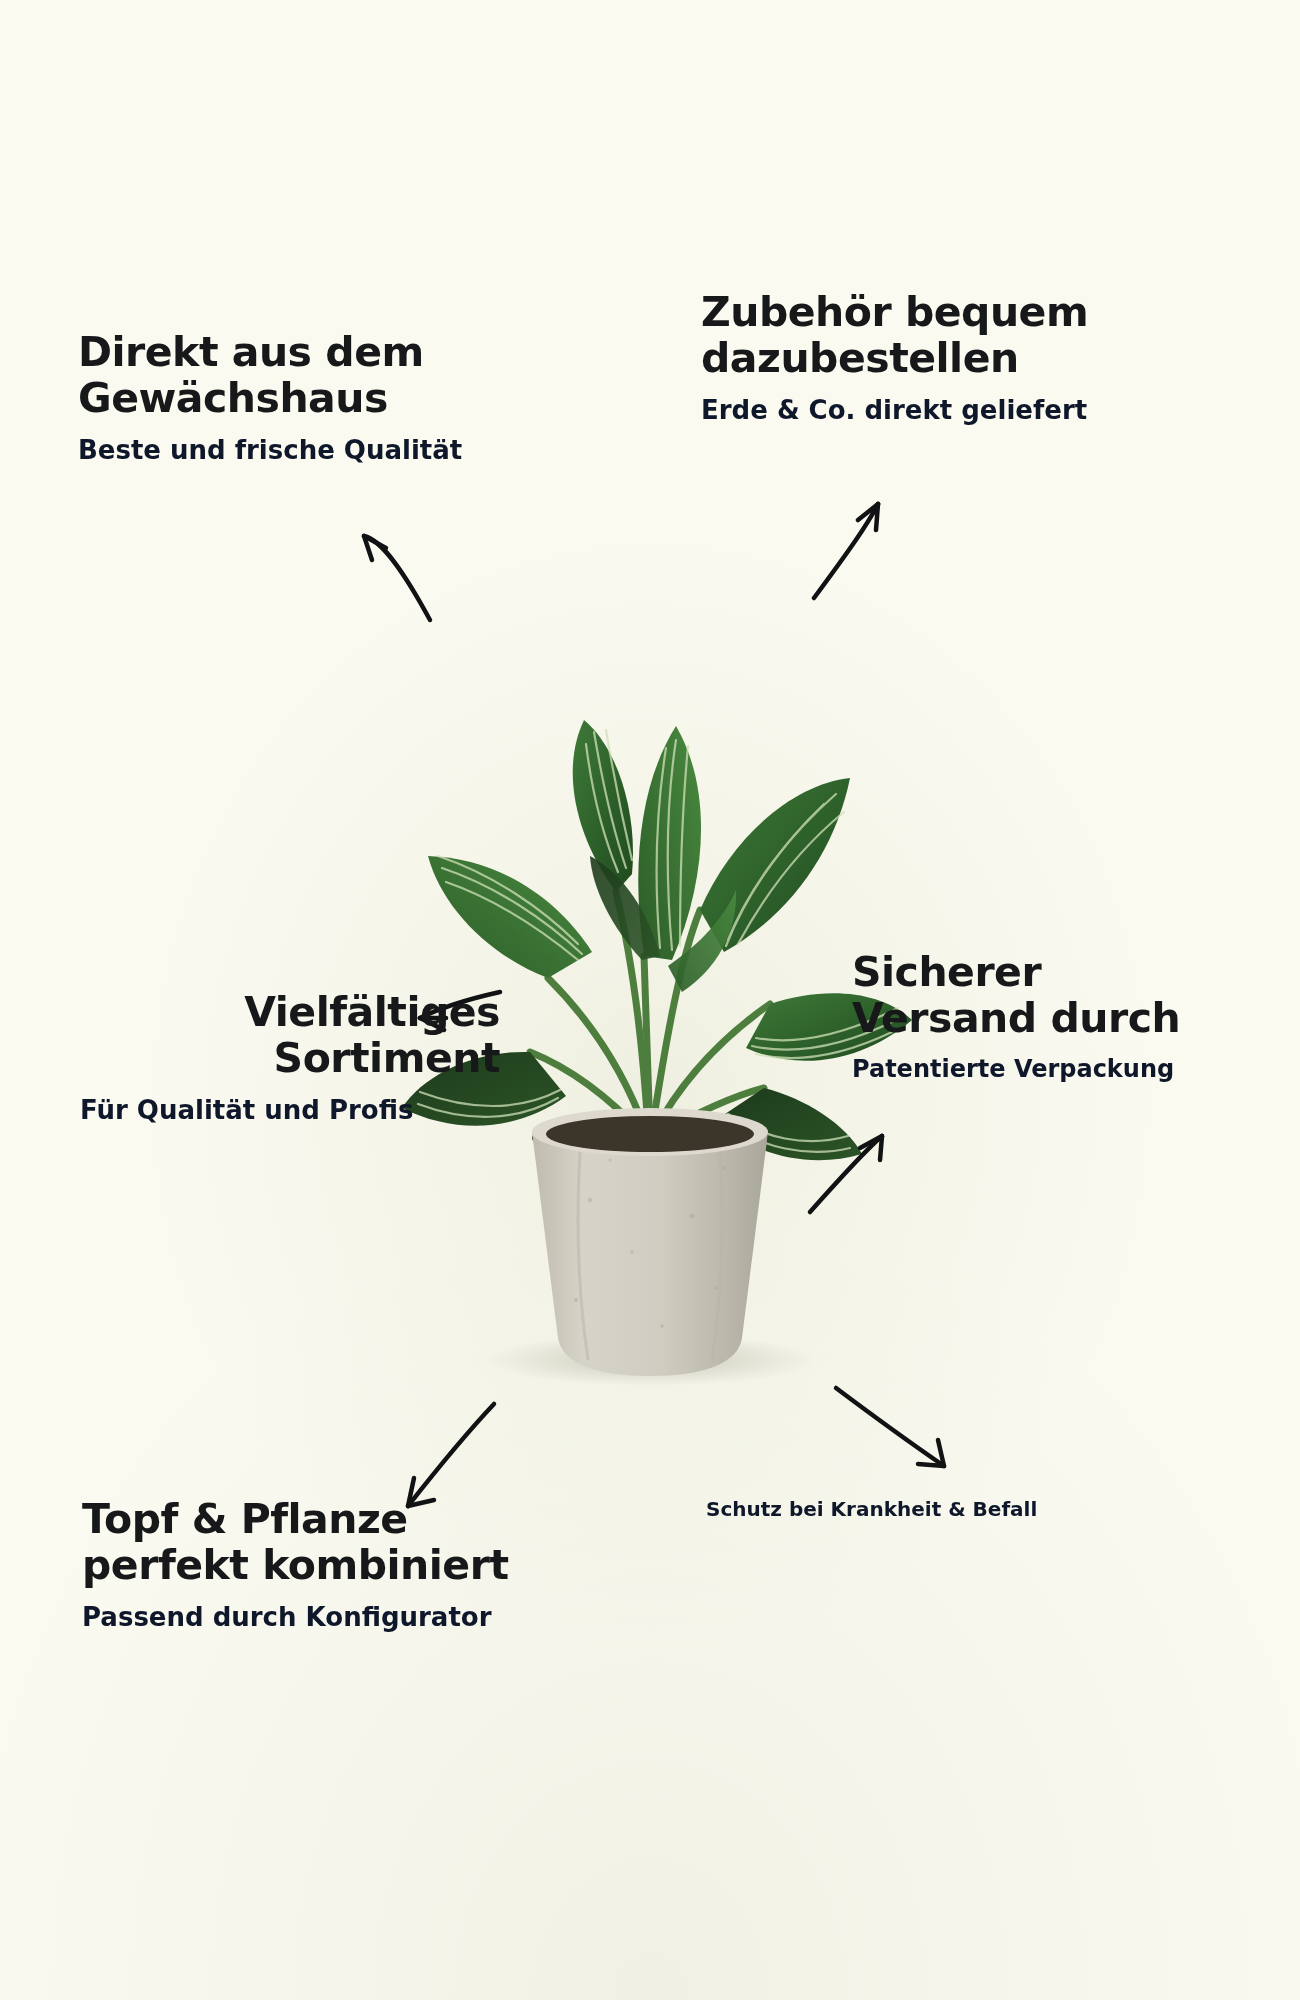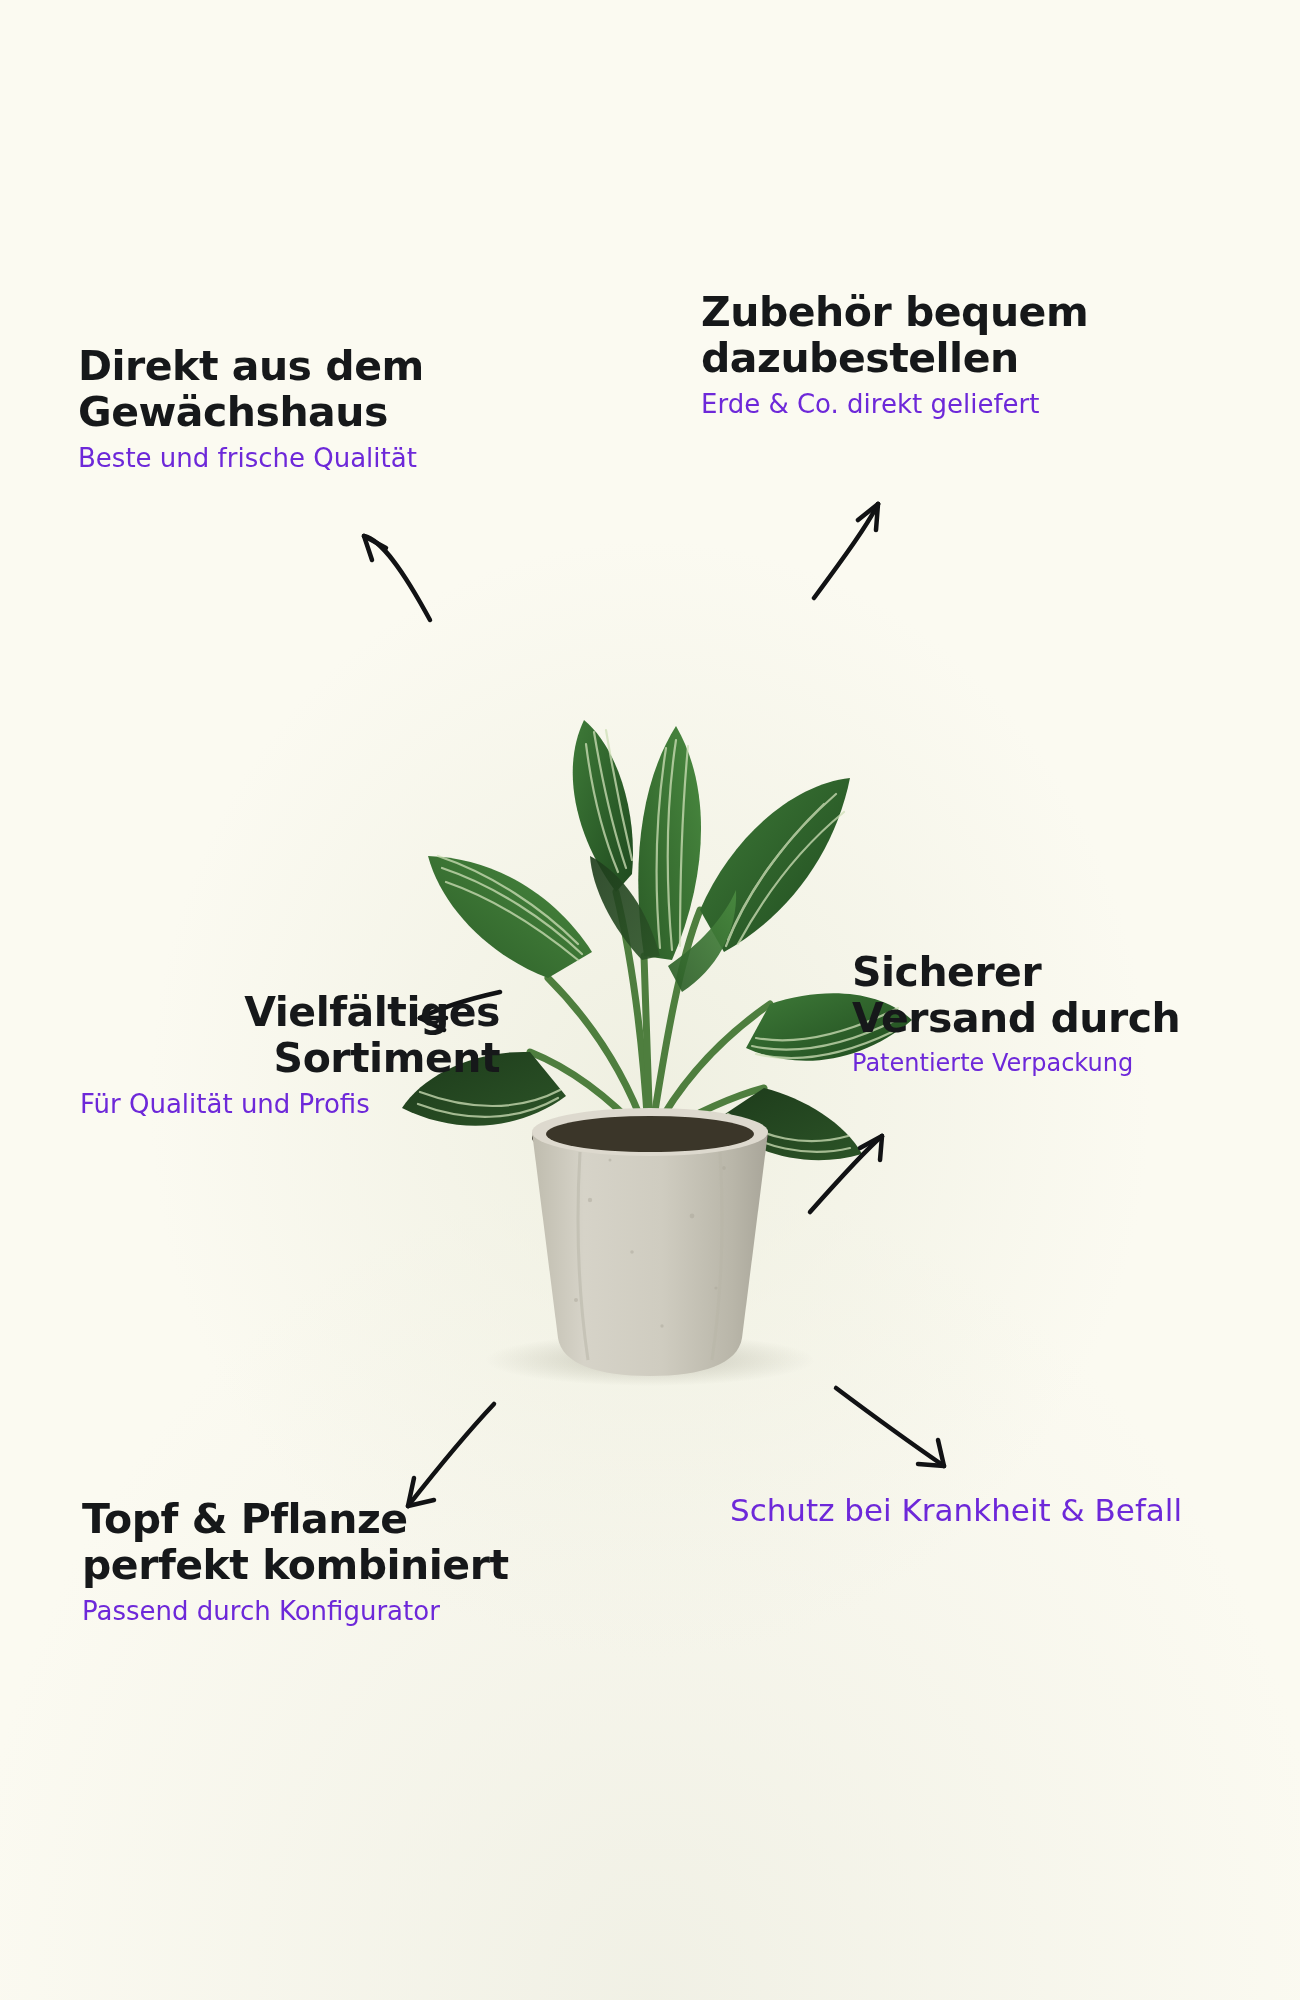--- a/index.html
+++ b/index.html
@@ -47,28 +47,28 @@
   .callout { position: absolute; }
   .callout .title {
     font-weight: 700;
     color: #16181a;
     line-height: 1.12;
     letter-spacing: -0.5px;
     white-space: pre-line;
     margin: 0;
   }
   .callout .sub {
-    font-weight: 400;
-    color: #6d28d9;
-    margin: 6px 0 0 0;
+    font-weight: 700;
+    color: #0f172a;
+    margin: 12px 0 0 0;
     line-height: 1.25;
   }
 
   
-  #c-greenhouse { left: 78px;  top: 344px;  width: 470px; }
+  #c-greenhouse { left: 78px;  top: 330px;  width: 470px; }
   #c-greenhouse .title { font-size: 41px; }
   #c-greenhouse .sub   { font-size: 26px; }
 
   #c-accessories { left: 701px; top: 290px; width: 480px; }
   #c-accessories .title { font-size: 41px; }
   #c-accessories .sub   { font-size: 26px; }
 
   #c-assortment { left: 80px;  top: 990px;  width: 420px; }
   #c-assortment .title { font-size: 41px; text-align: right; }
   #c-assortment .sub   { font-size: 26px; }
@@ -76,21 +76,21 @@
   #c-shipping { left: 852px; top: 950px;  width: 400px; }
   #c-shipping .title { font-size: 41px; }
   #c-shipping .sub   { font-size: 24px; }
 
   #c-combination { left: 82px;  top: 1497px; width: 530px; }
   #c-combination .title { font-size: 41px; }
   #c-combination .sub   { font-size: 26px; }
 
   #c-guarantee { left: 706px; top: 1485px; width: 500px; }
   #c-guarantee .title { font-size: 41px; }
-  #c-guarantee .sub   { font-size: 31px; text-align: center; }
+  #c-guarantee .sub   { font-size: 20px; }
 
   
   .arrows {
     position: absolute;
     inset: 0;
     pointer-events: none;
   }
 </style>
 </head>
 <body>

